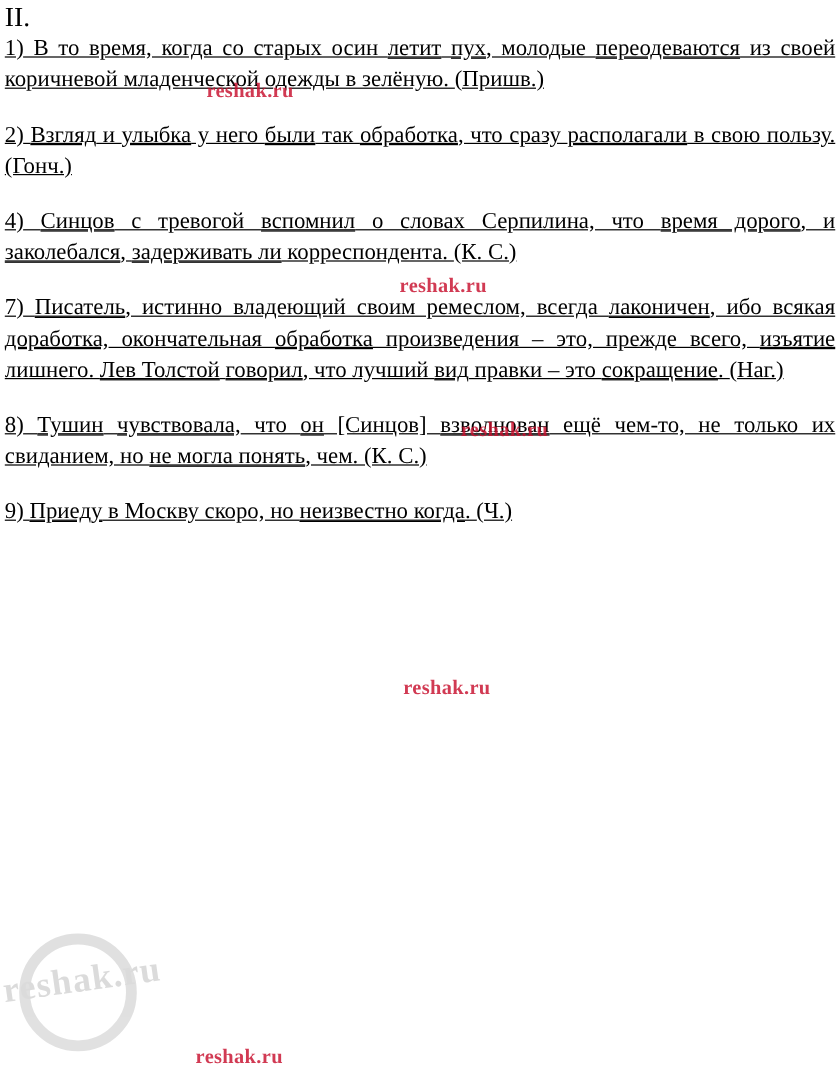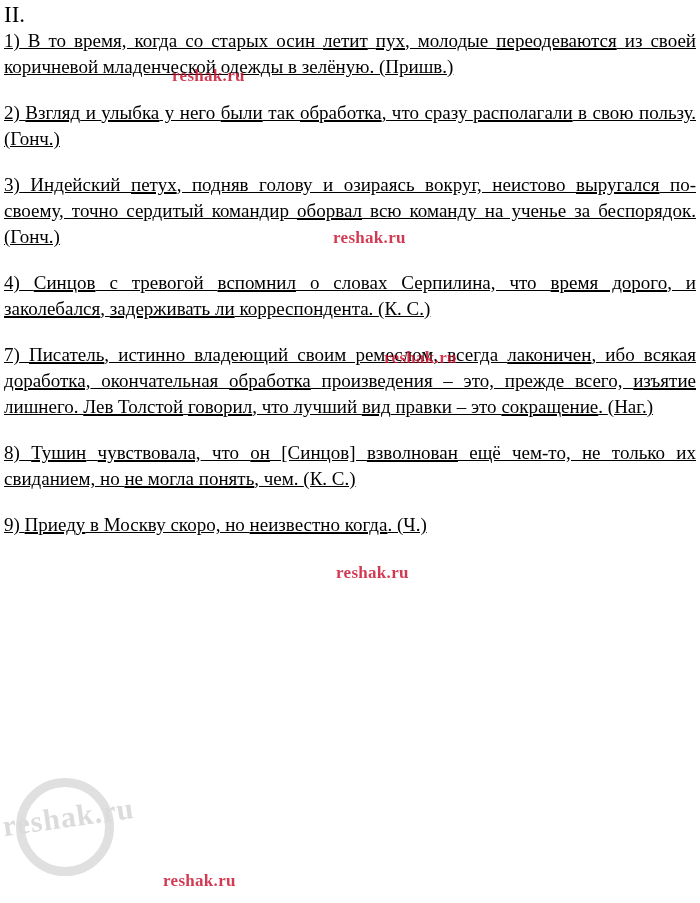--- a/index.html
+++ b/index.html
@@ -119,24 +119,20 @@
     <p class="item">
       <span>1)</span>
       В то время, когда со старых осин <span class="u">летит</span> <span class="u">пух</span>, молодые <span class="u">переодеваются</span> из своей коричневой младенческой одежды в зелёную. <span>(Пришв.)</span>
     </p>
 
     <p class="item">
       <span>2)</span>
       <span class="u">Взгляд</span> и <span class="u">улыбка</span> у него <span class="u">были</span> так <span class="u">обработка</span>, что сразу <span class="u">располагали</span> в свою пользу. <span>(Гонч.)</span>
     </p>
 
-    <p class="item">
-      <span>3)</span>
-      Индейский <span class="u">петух</span>, подняв голову и озираясь вокруг, неистово <span class="u">выругался</span> по-своему, точно сердитый командир <span class="u">оборвал</span> всю команду на ученье за беспорядок. <span>(Гонч.)</span>
-    </p>
 
     <p class="item">
       <span>4)</span>
       <span class="u">Синцов</span> с тревогой <span class="u">вспомнил</span> о словах Серпилина, что <span class="u">время дорого</span>, и <span class="u">заколебался</span>, <span class="u">задерживать ли</span> корреспондента. <span>(К. С.)</span>
     </p>
 
 
 
     <p class="item">
       <span>7)</span>

